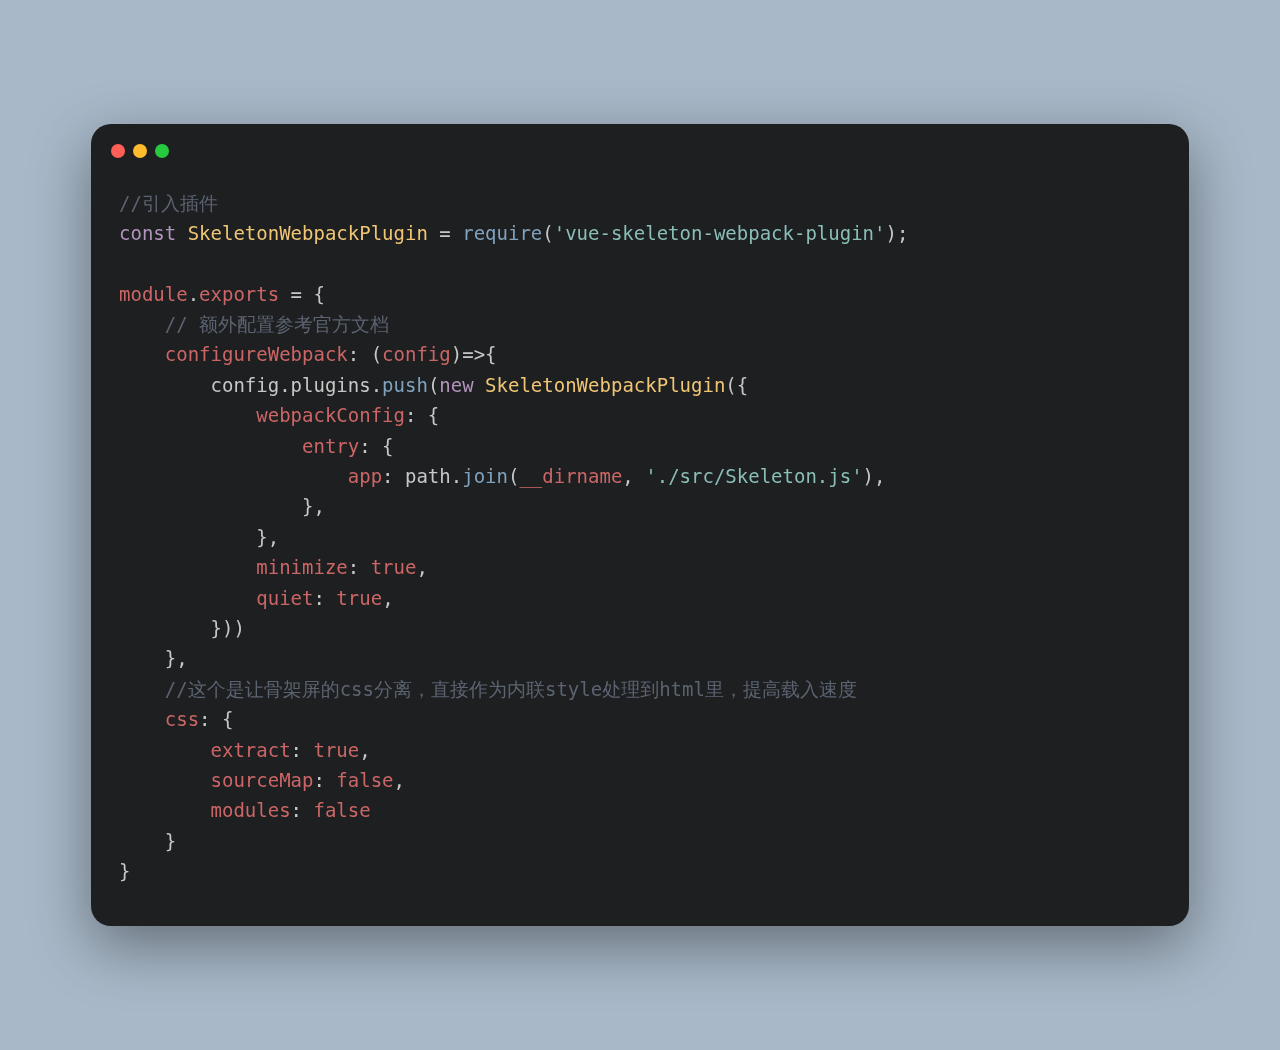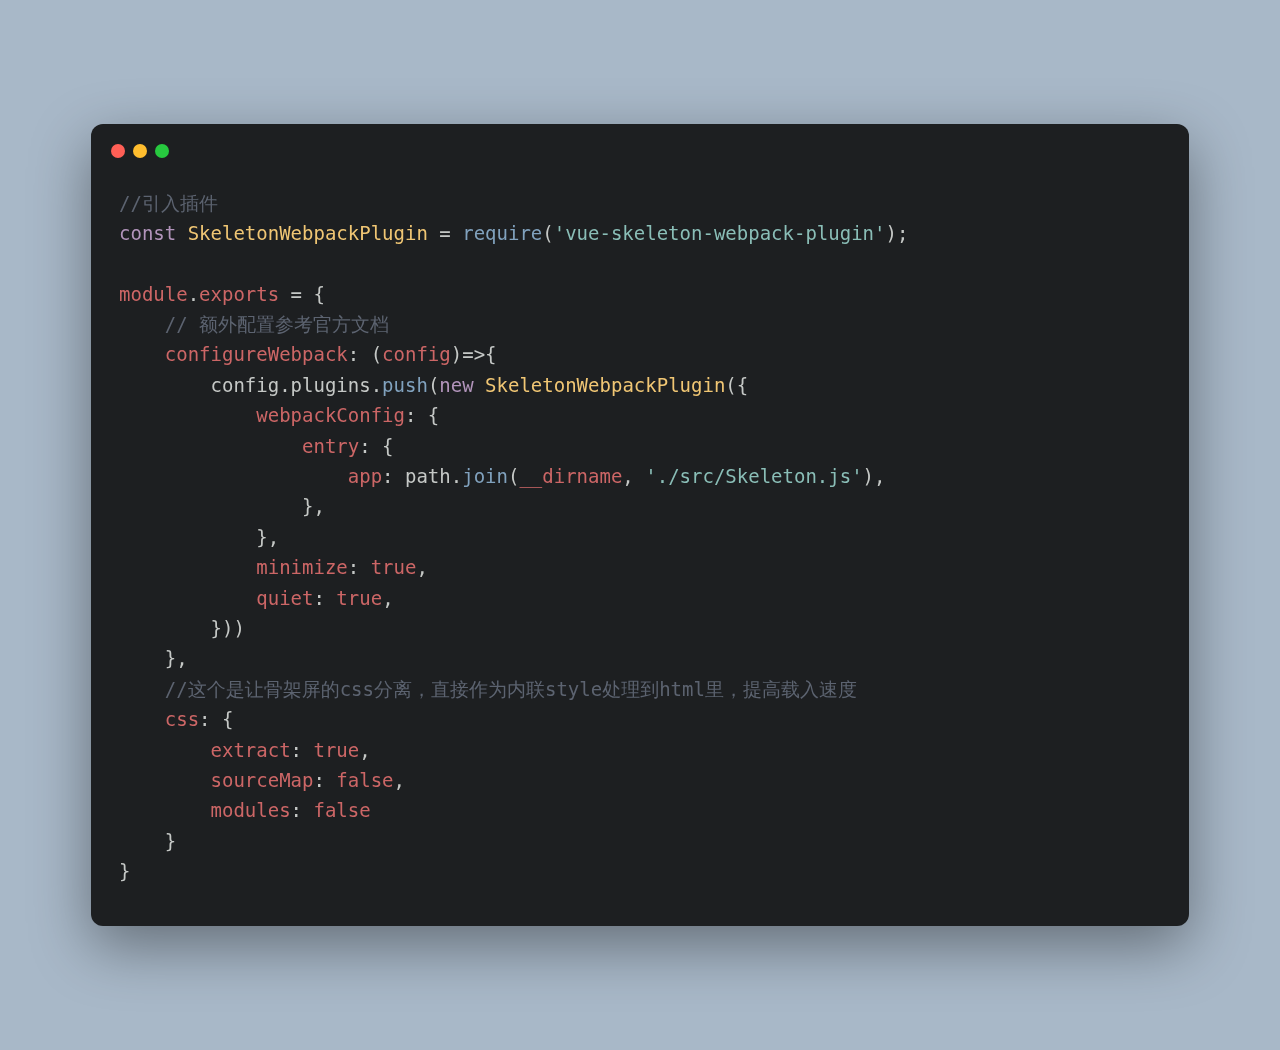--- a/index.html
+++ b/index.html
@@ -7,21 +7,21 @@
     background: #a8b8c8;
     display: flex;
     align-items: center;
     justify-content: center;
     min-height: 1050px;
     width: 1280px;
     font-family: 'SF Mono', 'Monaco', 'Menlo', 'Consolas', monospace;
   }
   .window {
     background: #1d1f21;
-    border-radius: 12px;
+    border-radius: 20px;
     width: 1098px;
     padding: 20px 0 30px 0;
     box-shadow: 0 20px 60px rgba(0,0,0,0.4);
   }
   .titlebar {
     display: flex;
     gap: 8px;
     padding: 0 20px 10px 20px;
   }
   .dot {

